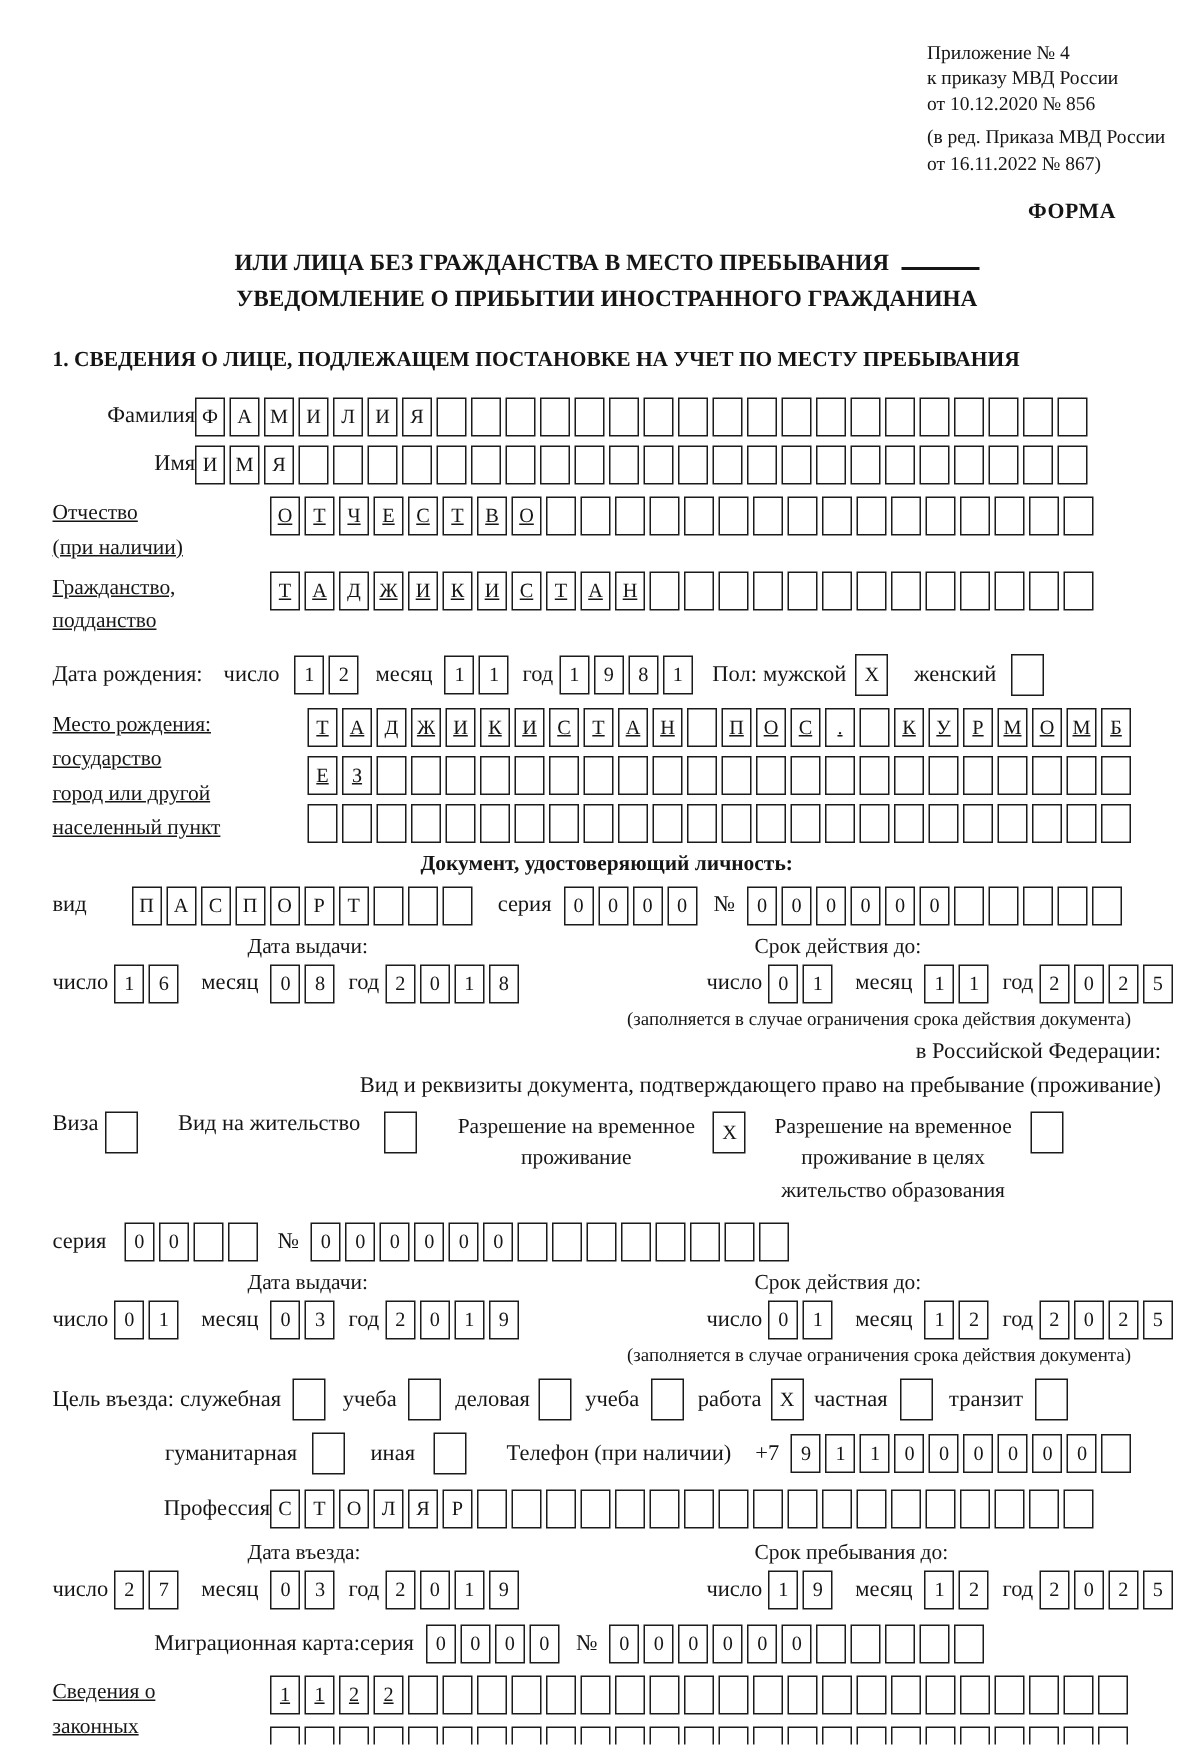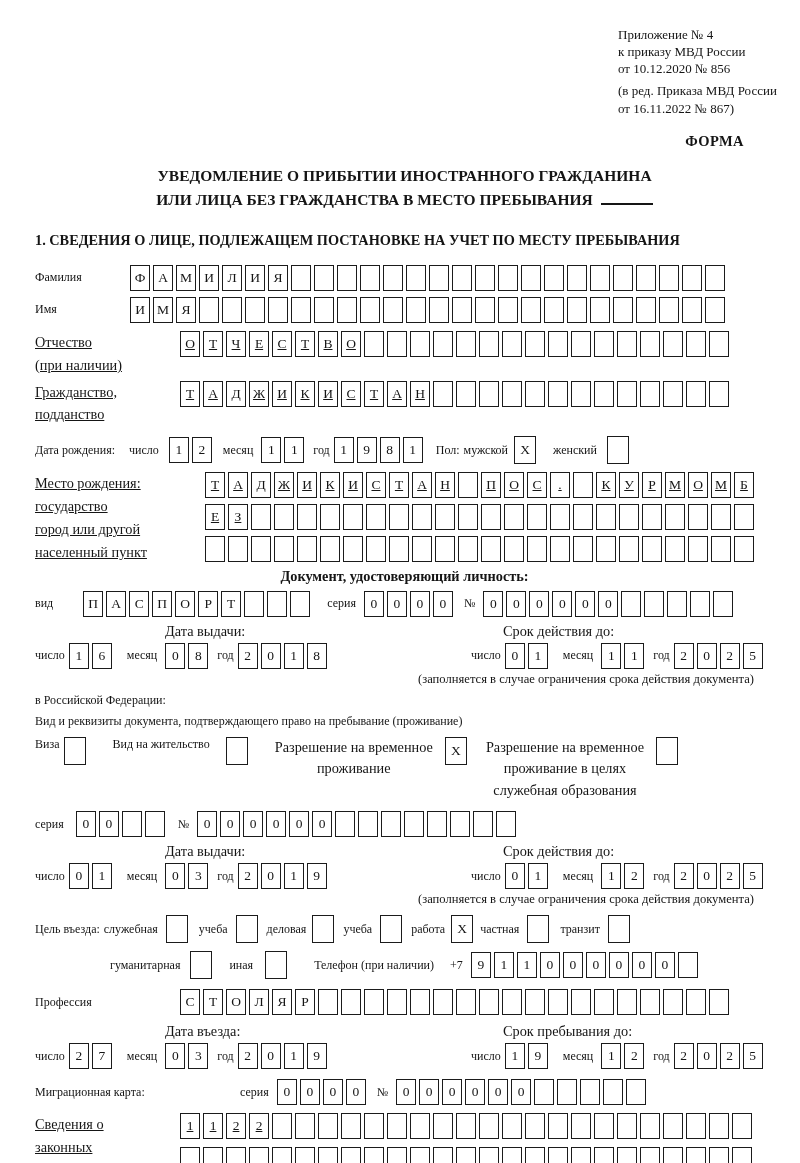--- a/index.html
+++ b/index.html
@@ -14,21 +14,21 @@
 
   
   .title{text-align:center;font-weight:bold;font-size:15.5px;line-height:1.55;margin-top:14px;}
   .blankline{display:inline-block;width:52px;border-bottom:2px solid #151515;height:13px;margin-left:8px;}
 
   .sec-heading{font-weight:bold;font-size:14.3px;margin-top:20px;}
 
   
   .frow{display:flex;align-items:center;}
   .frow.top{align-items:flex-start;text-decoration:underline;}
-  .lbl{font-size:12px;flex:0 0 auto;white-space:nowrap;}
+  .lbl{font-size:15px;flex:0 0 auto;white-space:nowrap;text-align:right;}
   .lblblock{font-size:14.3px;line-height:1.6;flex:0 0 auto;}
   .w95{width:95px;} .w145{width:145px;} .w170{width:170px;}
   .stack{display:flex;flex-direction:column;}
 
   
   .cells{display:inline-flex;flex:0 0 auto;}
   .cell{box-sizing:content-box;width:18px;height:24px;border:1.5px solid #1b1b1b;margin-right:3px;
         display:inline-flex;align-items:center;justify-content:center;font-size:13.5px;flex:0 0 auto;background:#fff;}
   .cb .cell{width:20px;height:26px;}
 
@@ -62,22 +62,22 @@
   <div class="appendix">
     <div>Приложение № 4</div>
     <div>к приказу МВД России</div>
     <div>от 10.12.2020 № 856</div>
     <div class="grp2">(в ред. Приказа МВД России</div>
     <div>от 16.11.2022 № 867)</div>
   </div>
   <div class="forma">ФОРМА</div>
 
   <div class="title">
+    <div><span>ИЛИ ЛИЦА БЕЗ ГРАЖДАНСТВА В МЕСТО ПРЕБЫВАНИЯ</span><span class="blankline"></span></div>
     <div>УВЕДОМЛЕНИЕ О ПРИБЫТИИ ИНОСТРАННОГО ГРАЖДАНИНА</div>
-    <div><span>ИЛИ ЛИЦА БЕЗ ГРАЖДАНСТВА В МЕСТО ПРЕБЫВАНИЯ</span><span class="blankline"></span></div>
   </div>
 
   <div class="sec-heading">1. СВЕДЕНИЯ О ЛИЦЕ, ПОДЛЕЖАЩЕМ ПОСТАНОВКЕ НА УЧЕТ ПО МЕСТУ ПРЕБЫВАНИЯ</div>
 
   <div class="frow mt16">
     <div class="lbl w95">Фамилия</div>
     <div class="cells">
         <span class="cell">Ф</span>
         <span class="cell">А</span>
         <span class="cell">М</span>
@@ -433,21 +433,21 @@
         <div>проживание</div>
       </div>
       <span class="cells cb ml12">
           <span class="cell">X</span>
         </span>
     </div>
     <div class="opt ml16">
       <div class="optlbl">
         <div>Разрешение на временное</div>
         <div>проживание в целях</div>
-        <div>служебная образования</div>
+        <div>жительство образования</div>
       </div>
       <span class="cells cb ml12">
           <span class="cell"></span>
         </span>
     </div>
   </div>
 
   <div class="frow mt10">
     <span class="lbl">серия</span>
     <span class="cells ml12">

